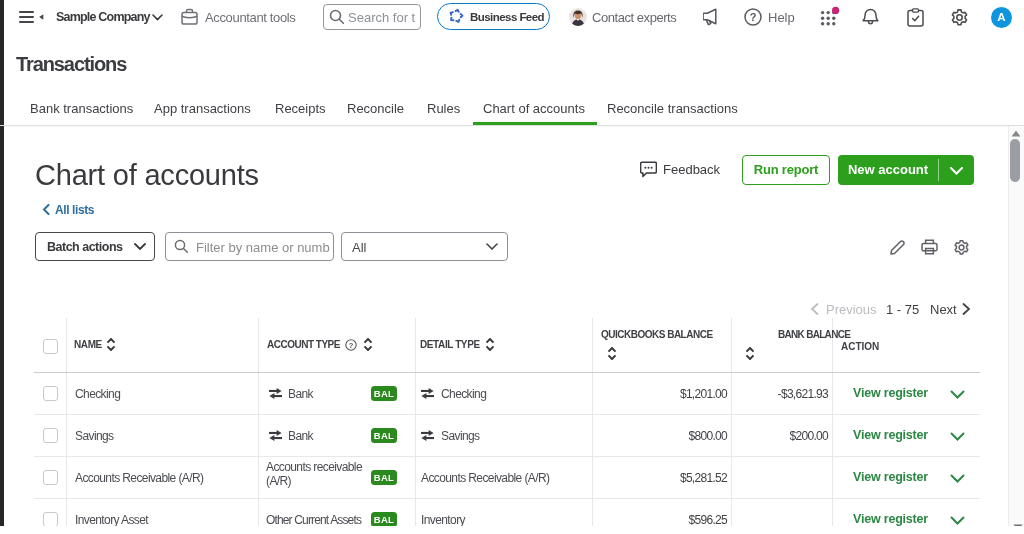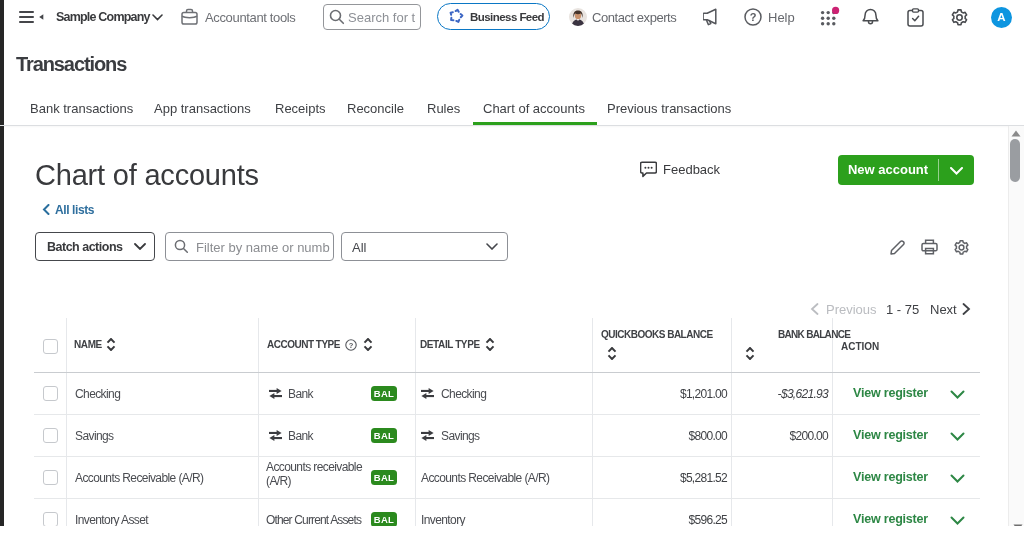--- a/index.html
+++ b/index.html
@@ -113,41 +113,42 @@
   <div class="abs" style="left:991px;top:7px;width:21px;height:21px;border-radius:50%;background:#0d95e0;color:#fff;font-size:11.5px;font-weight:bold;text-align:center;line-height:21px;">A</div>
 
   <div class="abs" style="left:16px;top:53px;font-size:20px;font-weight:600;letter-spacing:-1.1px;color:#3b3d41;">Transactions</div>
 
   <div class="abs" style="left:30px;top:101px;font-size:13px;color:#3f4145;">Bank transactions</div>
   <div class="abs" style="left:154px;top:101px;font-size:13px;color:#3f4145;">App transactions</div>
   <div class="abs" style="left:275px;top:101px;font-size:13px;color:#3f4145;">Receipts</div>
   <div class="abs" style="left:347px;top:101px;font-size:13px;color:#3f4145;">Reconcile</div>
   <div class="abs" style="left:427px;top:101px;font-size:13px;color:#3f4145;text-align:right;">Rules</div>
   <div class="abs" style="left:483px;top:101px;font-size:13px;color:#3f4145;">Chart of accounts</div>
-  <div class="abs" style="left:607px;top:101px;font-size:13px;color:#3f4145;">Previous transactions</div>
+  <div class="abs" style="left:607px;top:101px;font-size:13px;color:#3f4145;">Reconcile transactions</div>
   <div class="abs" style="left:0;top:125px;width:1024px;height:1px;background:#dcdee1;box-shadow:0 1px 2px rgba(0,0,0,0.05);"></div>
   <div class="abs" style="left:473px;top:122px;width:124px;height:3px;background:#2ca01c;"></div>
 
   <div class="abs" style="left:35px;top:159px;font-size:29px;letter-spacing:-0.2px;color:#393a3d;">Chart of accounts</div>
 
   <svg class="abs" style="left:42px;top:204px" width="8" height="11" viewBox="0 0 8 11">
     <path d="M6.5 1 L2 5.5 L6.5 10" fill="none" stroke="#2a6f9e" stroke-width="2" stroke-linecap="round"></path>
   </svg>
   <div class="abs" style="left:55px;top:203px;font-size:12px;font-weight:bold;letter-spacing:-0.4px;color:#2f6f9e;">All lists</div>
 
   <svg class="abs" style="left:640px;top:161px" width="17" height="17" viewBox="0 0 17 17">
     <path d="M2 1.2 h13 a1.4 1.4 0 0 1 1.4 1.4 v8 a1.4 1.4 0 0 1 -1.4 1.4 h-8.5 l-3.6 3.4 v-3.4 h-0.9 a1.4 1.4 0 0 1 -1.4 -1.4 v-8 a1.4 1.4 0 0 1 1.4 -1.4 Z" fill="none" stroke="#393a3d" stroke-width="1.5" stroke-linejoin="round"></path>
     <g fill="#393a3d">
         <circle cx="5.4" cy="6.8" r="1"></circle>
         <circle cx="8.5" cy="6.8" r="1"></circle>
         <circle cx="11.6" cy="6.8" r="1"></circle>
       </g>
   </svg>
   <div class="abs" style="left:663px;top:162px;font-size:13px;color:#393a3d;">Feedback</div>
 
+  <div class="abs" style="left:742px;top:155px;width:88px;height:30px;border:1px solid #2ca01c;border-radius:4px;color:#2ca01c;font-size:13px;font-weight:bold;text-align:center;line-height:28px;letter-spacing:-0.2px;">Run report</div>
 
   <div class="abs" style="left:838px;top:155px;width:136px;height:30px;border-radius:4px;background:#2ca01c;"></div>
   <div class="abs" style="left:838px;top:155px;width:100px;height:30px;color:#fff;font-size:13px;font-weight:bold;text-align:center;line-height:30px;">New account</div>
   <div class="abs" style="left:938px;top:159px;width:1px;height:22px;background:rgba(255,255,255,0.5);"></div>
   <svg class="abs" style="left:950px;top:167px" width="13" height="8" viewBox="0 0 13 8">
     <path d="M1 1 L6.5 6.5 L12 1" fill="none" stroke="#fff" stroke-width="2" stroke-linecap="round"></path>
   </svg>
 
   <div class="abs" style="left:35px;top:232px;width:120px;height:29px;border:1.5px solid #45474c;border-radius:4px;"></div>
   <div class="abs" style="left:47px;top:240px;font-size:12.5px;font-weight:bold;letter-spacing:-0.5px;color:#393a3d;">Batch actions</div>
@@ -250,21 +251,21 @@
   <svg class="abs" style="left:421px;top:388px" width="13" height="11" viewBox="0 0 13 11">
     <g fill="#3b3c40">
       <rect x="0" y="1.9" width="8" height="2.1"></rect>
       <path d="M7.6 0 L12.6 2.95 L7.6 5.9 Z"></path>
       <rect x="5" y="7" width="8" height="2.1"></rect>
       <path d="M5.4 5.1 L0.4 8.05 L5.4 11 Z"></path>
     </g>
   </svg>
   <div class="abs" style="left:441px;top:387px;font-size:12px;letter-spacing:-0.6px;color:#4a4c51;">Checking</div>
   <div class="abs num" style="left:600px;top:387px;width:127px;">$1,201.00</div>
-  <div class="abs num" style="left:700px;top:387px;width:128px;font-style:italic;">-$3,621.93</div>
+  <div class="abs num" style="left:700px;top:387px;width:128px;">-$3,621.93</div>
   <div class="abs vr" style="left:853px;top:386px;">View register</div>
   <svg class="abs" style="left:950px;top:390px" width="15" height="9" viewBox="0 0 15 9">
     <path d="M1.5 1.5 L7.5 7.5 L13.5 1.5" fill="none" stroke="#2d8745" stroke-width="2" stroke-linecap="round"></path>
   </svg>
 
   <div class="abs" style="left:43px;top:428px;width:15px;height:15px;border:1.5px solid #c6c9cd;border-radius:3px;"></div>
   <div class="abs" style="left:75px;top:429px;font-size:12px;letter-spacing:-0.6px;color:#4a4c51;">Savings</div>
   <svg class="abs" style="left:269px;top:430px" width="13" height="11" viewBox="0 0 13 11">
     <g fill="#3b3c40">
       <rect x="0" y="1.9" width="8" height="2.1"></rect>

